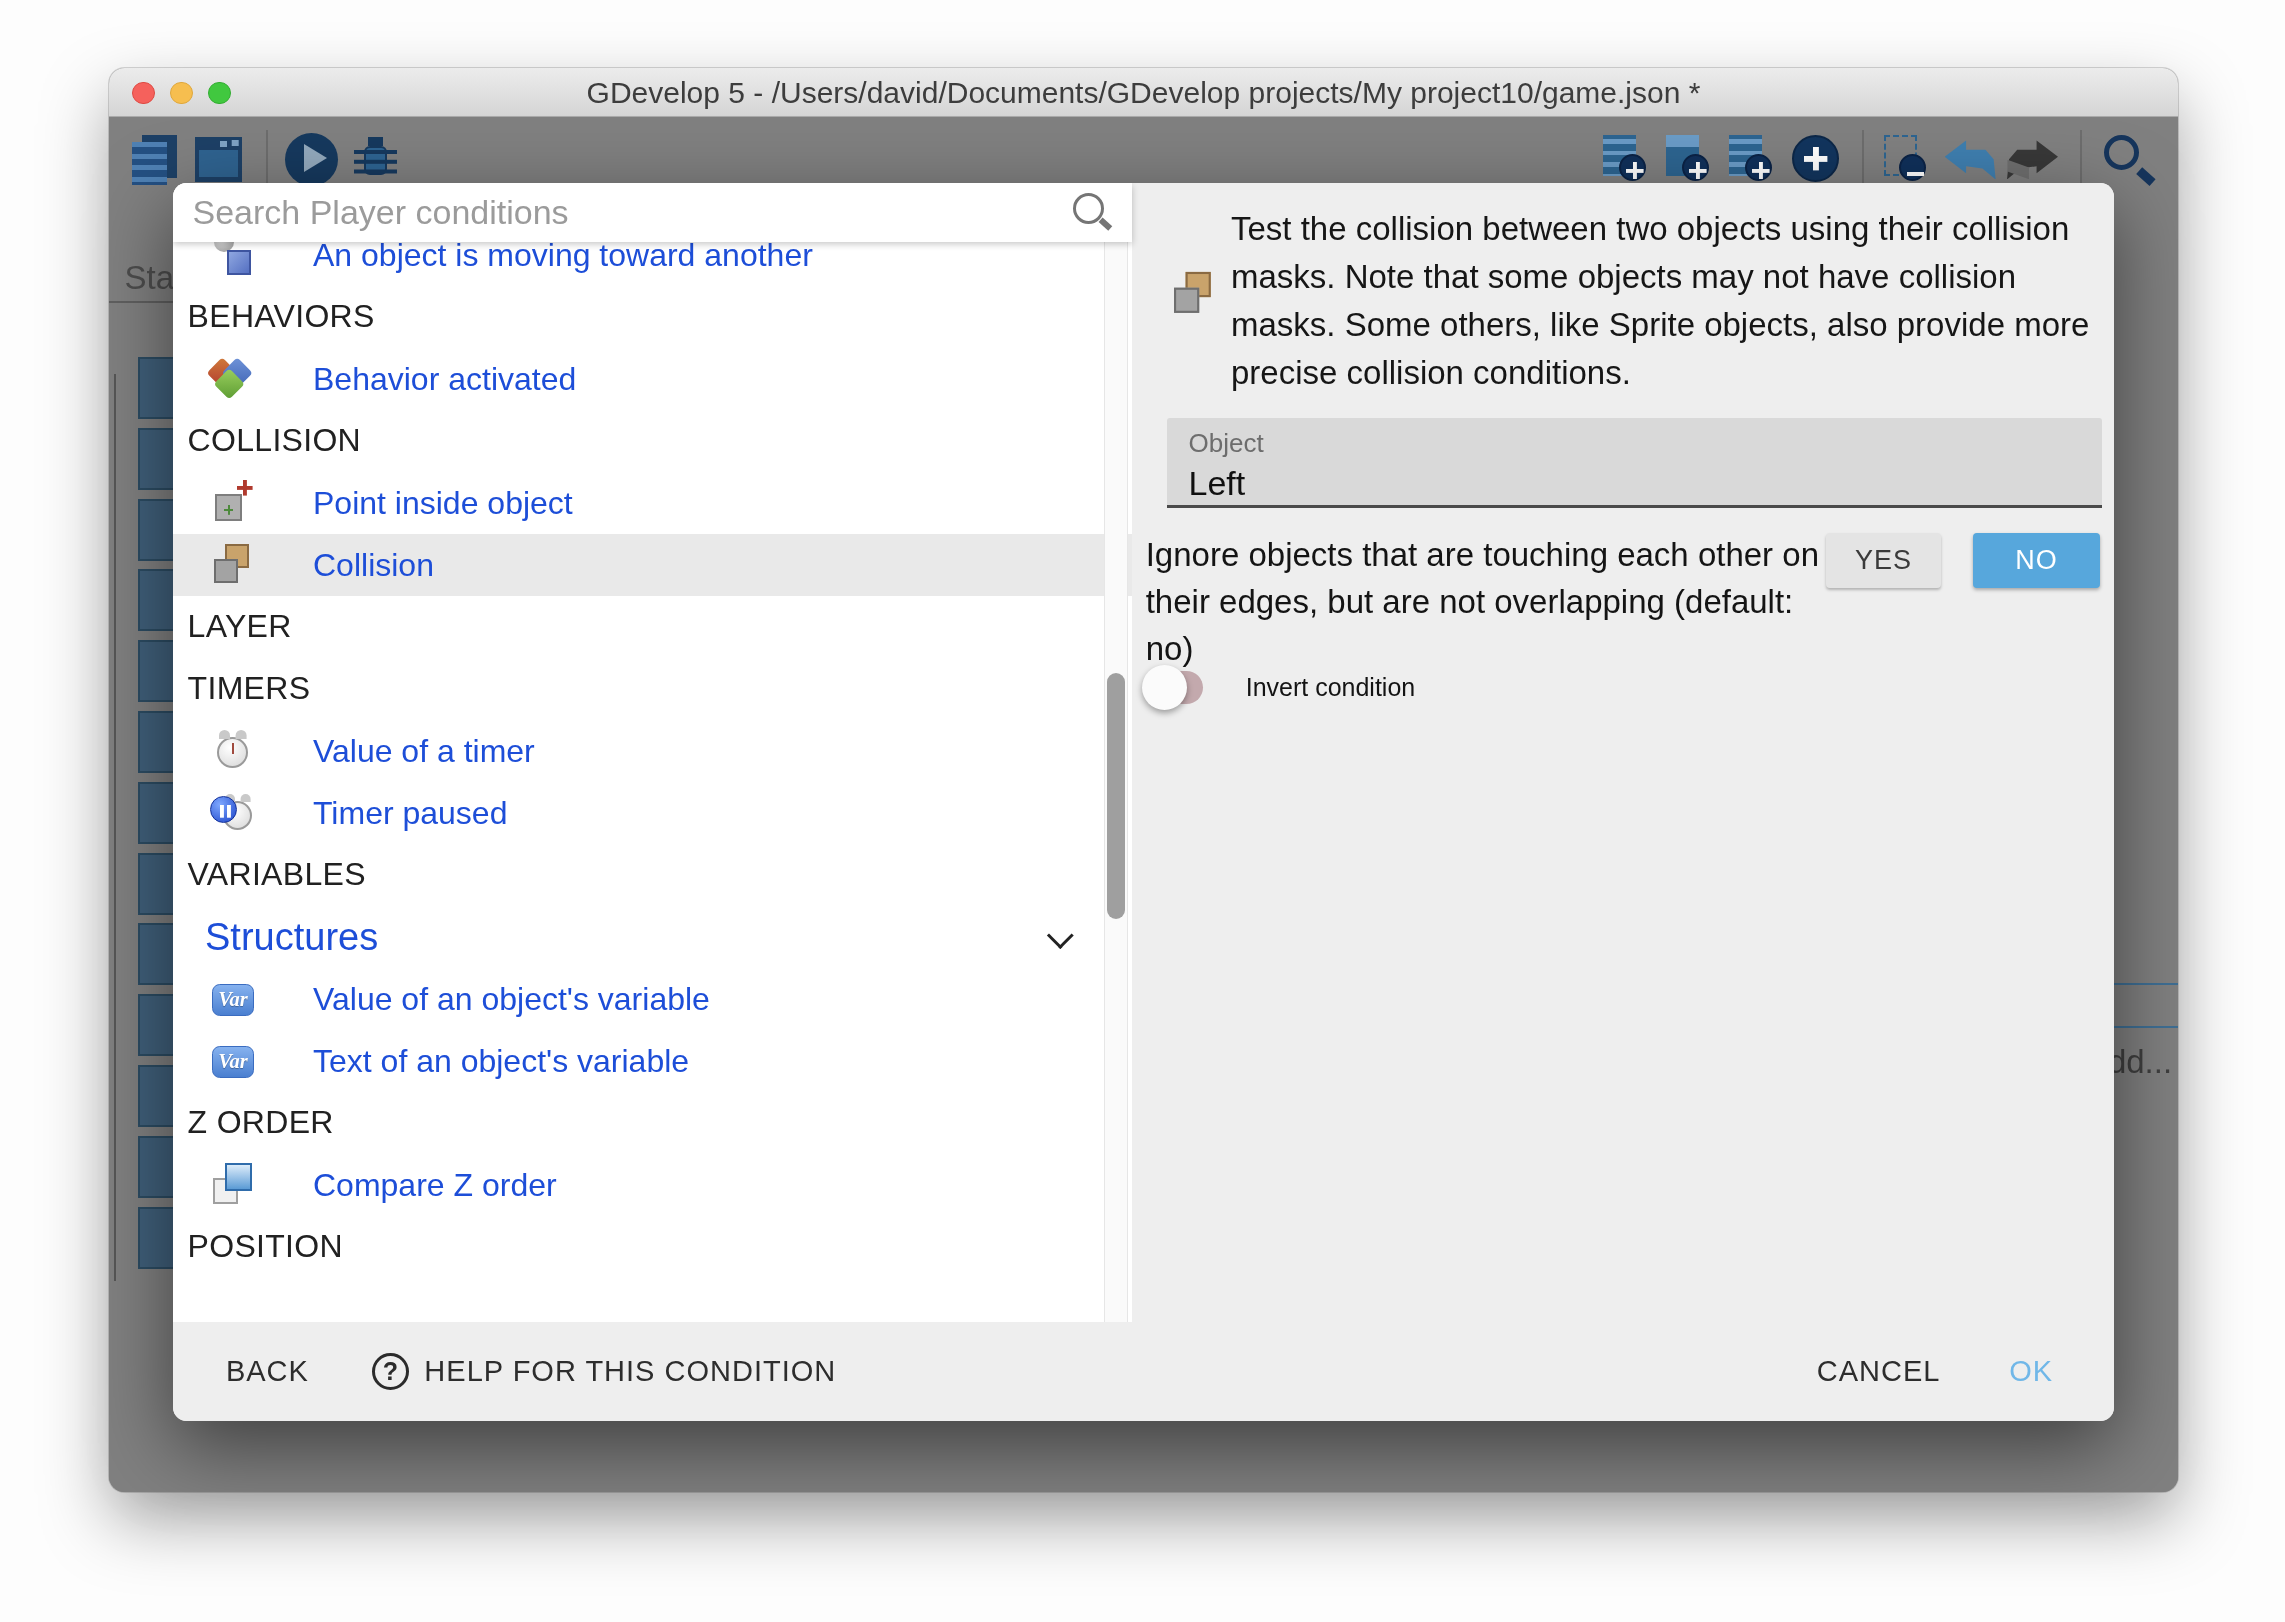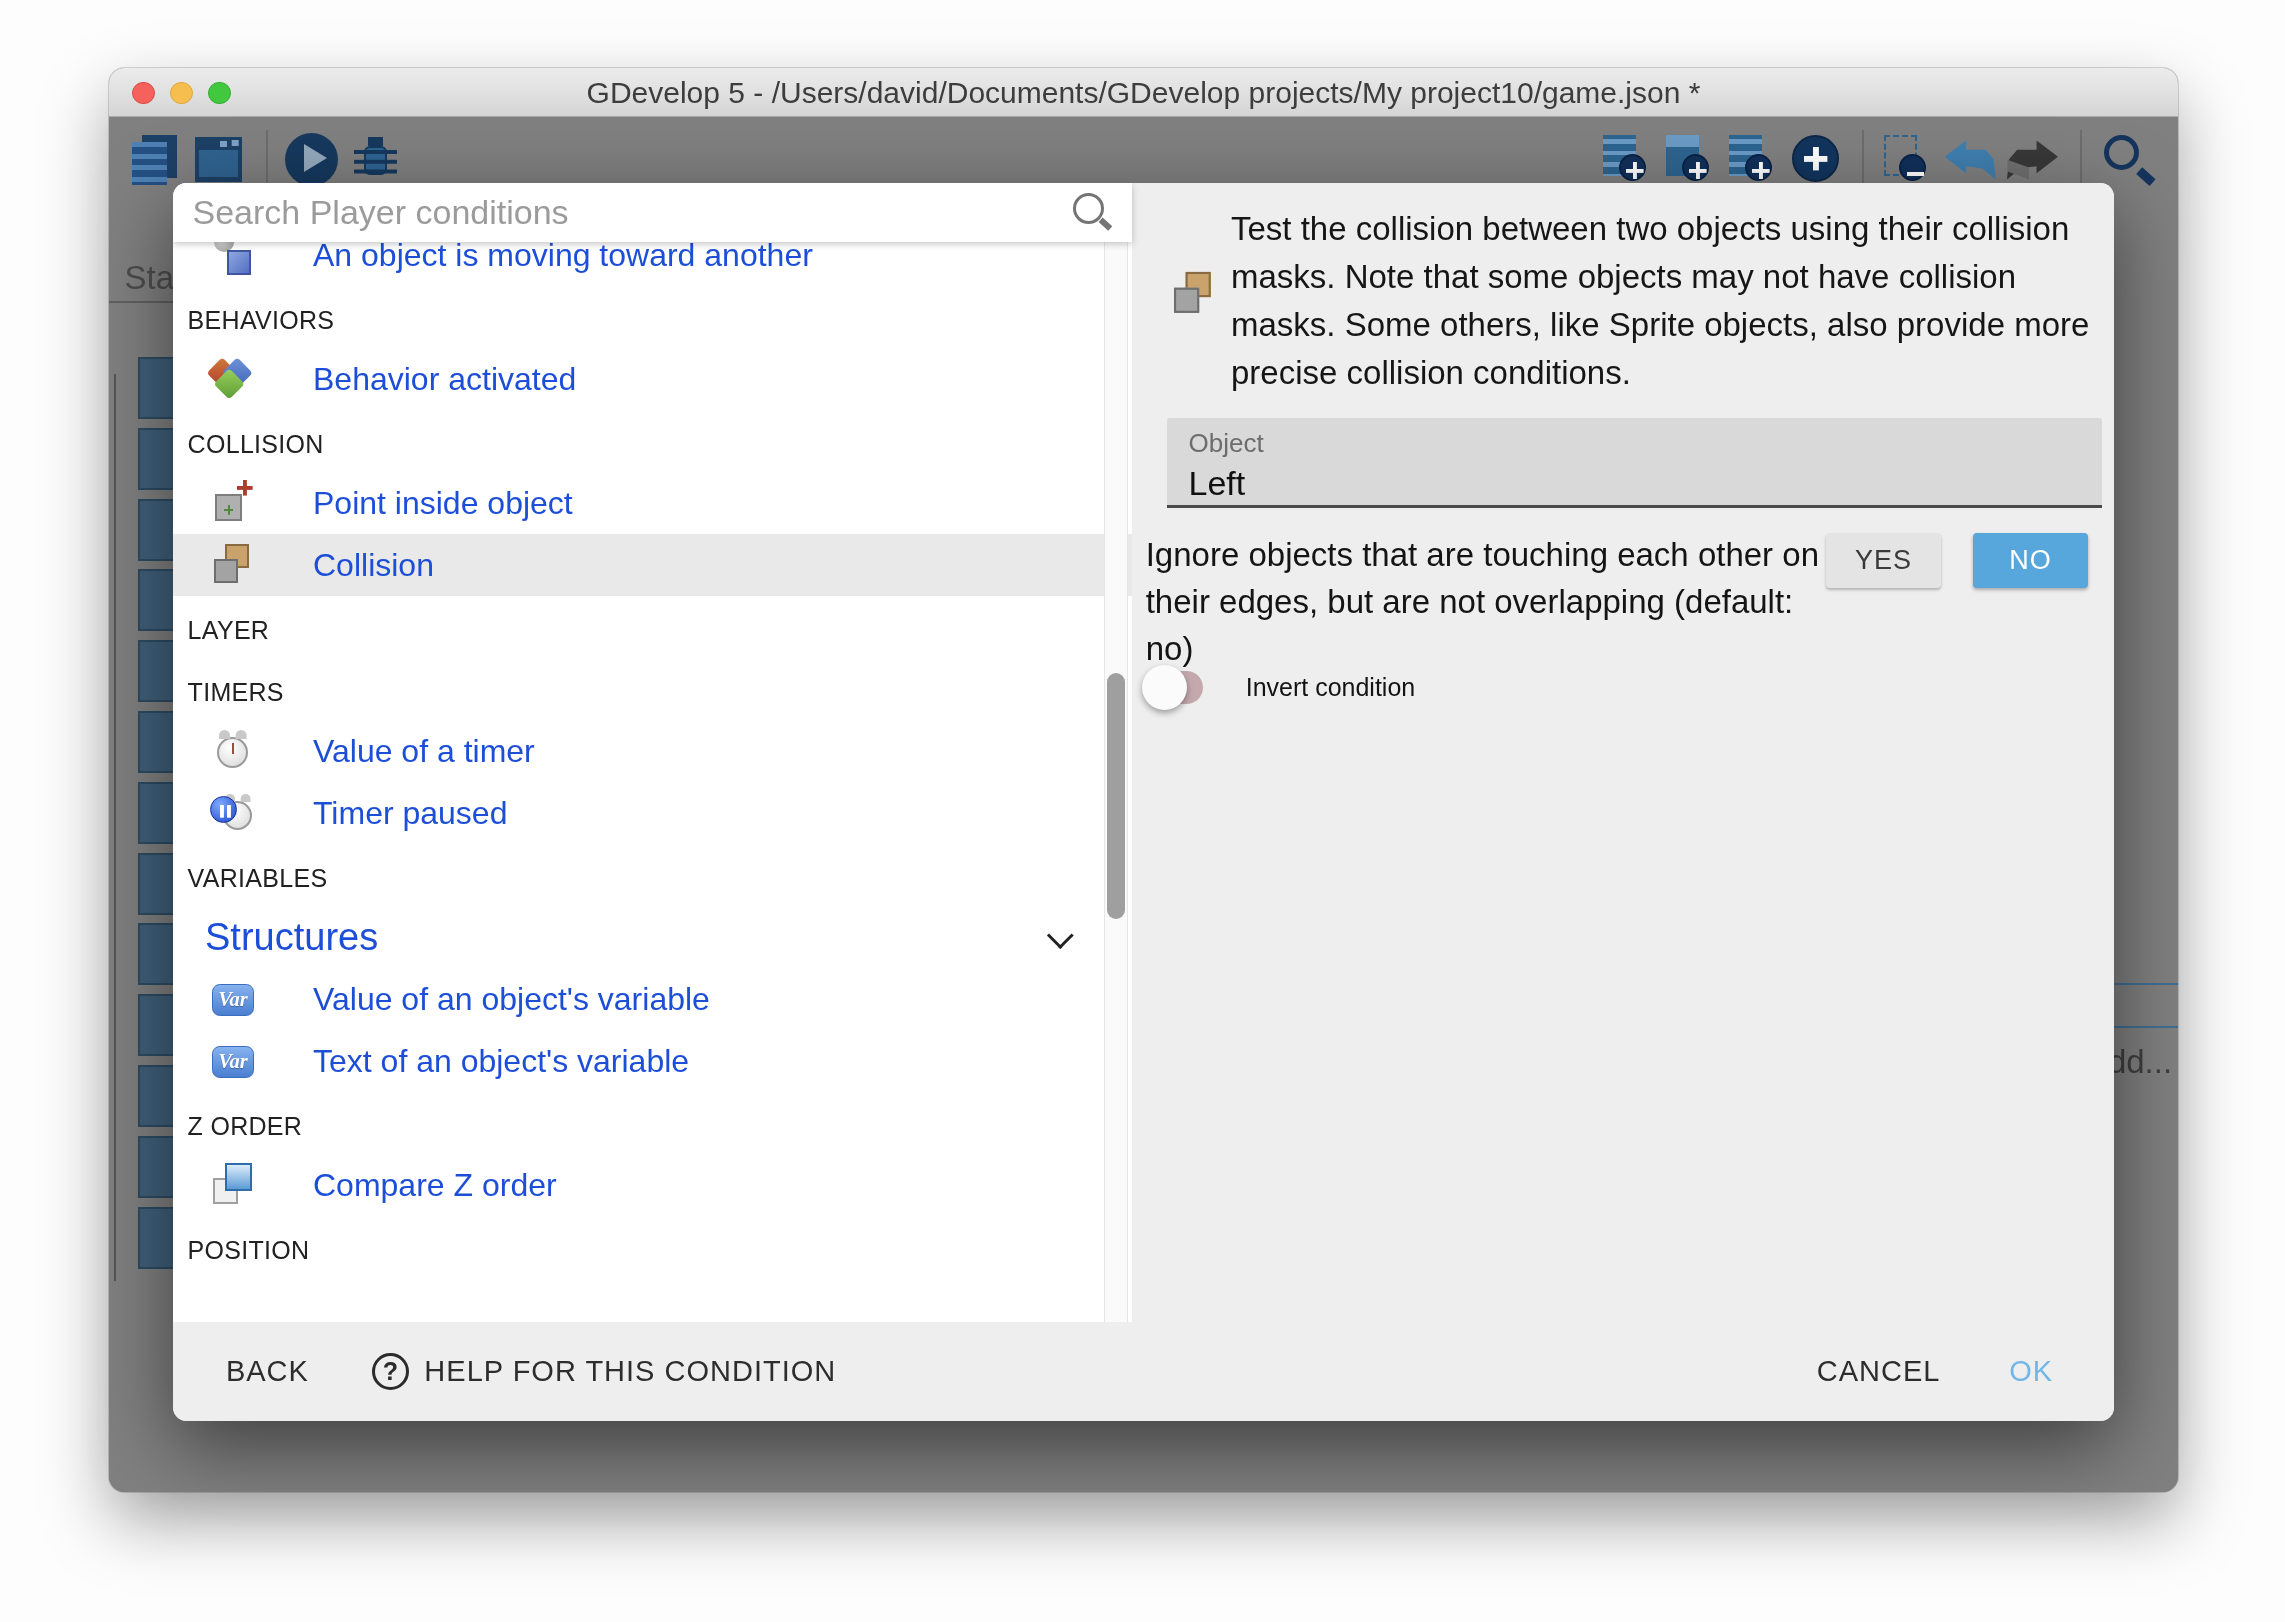--- a/index.html
+++ b/index.html
@@ -113,21 +113,21 @@
     background:#757575; transform:rotate(42deg); }
 
   
   .cond-list { position:absolute; left:0; right:0; top:59px; bottom:0; overflow:hidden; }
   .cond-inner { margin-top:-17.6px; }
   .crow { position:relative; height:62px; display:flex; align-items:center;
     padding-left:37px; font-size:32px; color:#1d4ed8; }
   .crow.selected { background:#e9e9e9; }
   .crow .lbl { margin-left:56px; }
   .chead { height:62px; display:flex; align-items:flex-end; padding:0 0 13.7px 14.6px;
-    font-size:25px; color:#212121; letter-spacing:0.3px; }
+    font-size:32px; color:#212121; letter-spacing:0.3px; }
   .crow.group { padding-left:32px; font-size:38px; }
   .crow.group .lbl { margin-left:0; }
   .chev { position:absolute; right:60px; top:19.5px; width:21.5px; height:21.5px; }
   .chev::before { content:""; position:absolute; left:0; top:0; width:15.6px; height:15.6px;
     border-right:3.4px solid #222; border-bottom:3.4px solid #222; transform:rotate(45deg); }
 
   
   .sb-track { position:absolute; right:3.9px; top:59px; bottom:0; width:24.4px; background:#fafafa;
     border-left:1px solid #e6e6e6; border-right:1px solid #e6e6e6; z-index:2; }
   .sb-thumb { position:absolute; left:2px; width:18.5px; top:431px; height:246px;
@@ -196,21 +196,21 @@
     background:#d9d9d9; border-bottom:3.9px solid #4a4a4a; border-radius:2.9px 2.9px 0 0;
     padding:9.8px 21.5px; cursor:text; }
   .object-label { font-size:26px; color:#6d6d6d; }
   .object-value { font-size:34px; color:#101010; margin-top:4.9px; }
   .ignore-text { position:absolute; left:13.7px; top:348px; width:694px;
     font-size:33px; line-height:47px; color:#141414; }
   .btn-yes { position:absolute; left:694px; top:350px; width:115px; height:55px;
     background:#e4e4e4; color:#3a3a3a; font-size:27px; letter-spacing:1px;
     border:none; border-radius:3.9px; box-shadow:0 2px 2.9px rgba(0,0,0,.25);
     font-family:"Liberation Sans", sans-serif; }
-  .btn-no { position:absolute; left:841px; top:350px; width:115px; height:55px;
+  .btn-no { position:absolute; left:841px; top:350px; width:127px; height:55px;
     background:#57a7dc; color:#fff; font-size:27px; letter-spacing:1px;
     border:none; border-radius:3.9px; box-shadow:0 2px 3.9px rgba(0,0,0,.3);
     font-family:"Liberation Sans", sans-serif; }
   .invert-row { position:absolute; left:13.7px; top:488px; display:flex; align-items:center; }
   .toggle { position:relative; width:57px; height:33px; border-radius:16.6px; background:#c3a9ad; }
   .toggle .knob { position:absolute; left:-3.9px; top:-5.9px; width:45px; height:45px;
     border-radius:50%; background:#fbfbfb; box-shadow:0 2.9px 5.9px rgba(0,0,0,.35); }
   .invert-label { margin-left:43px; font-size:25px; color:#141414; }
 
   

